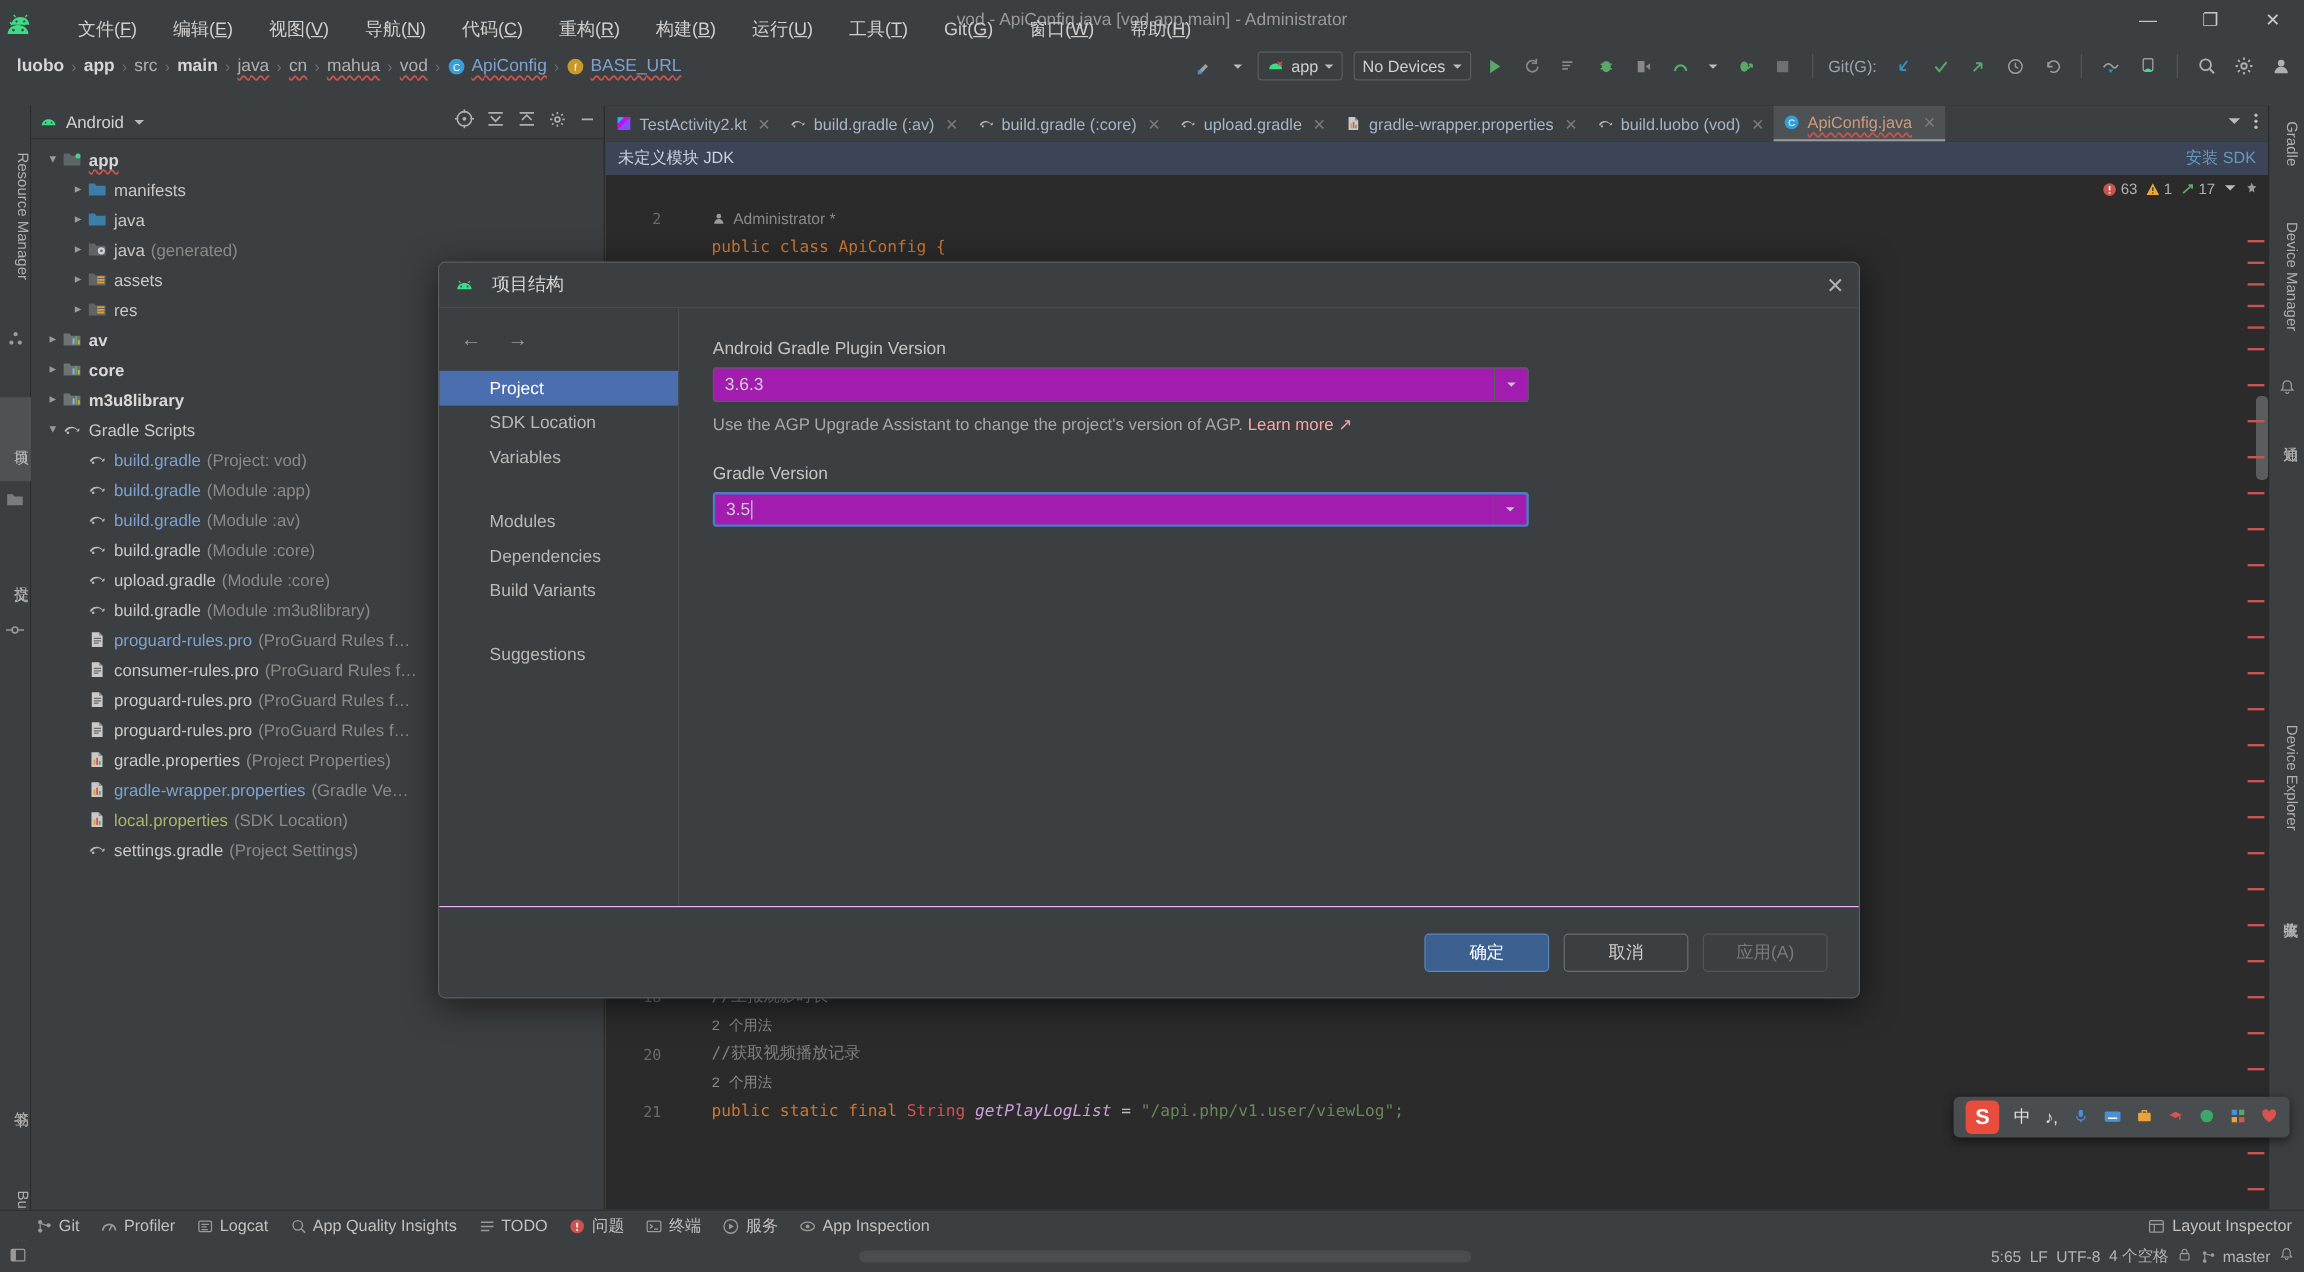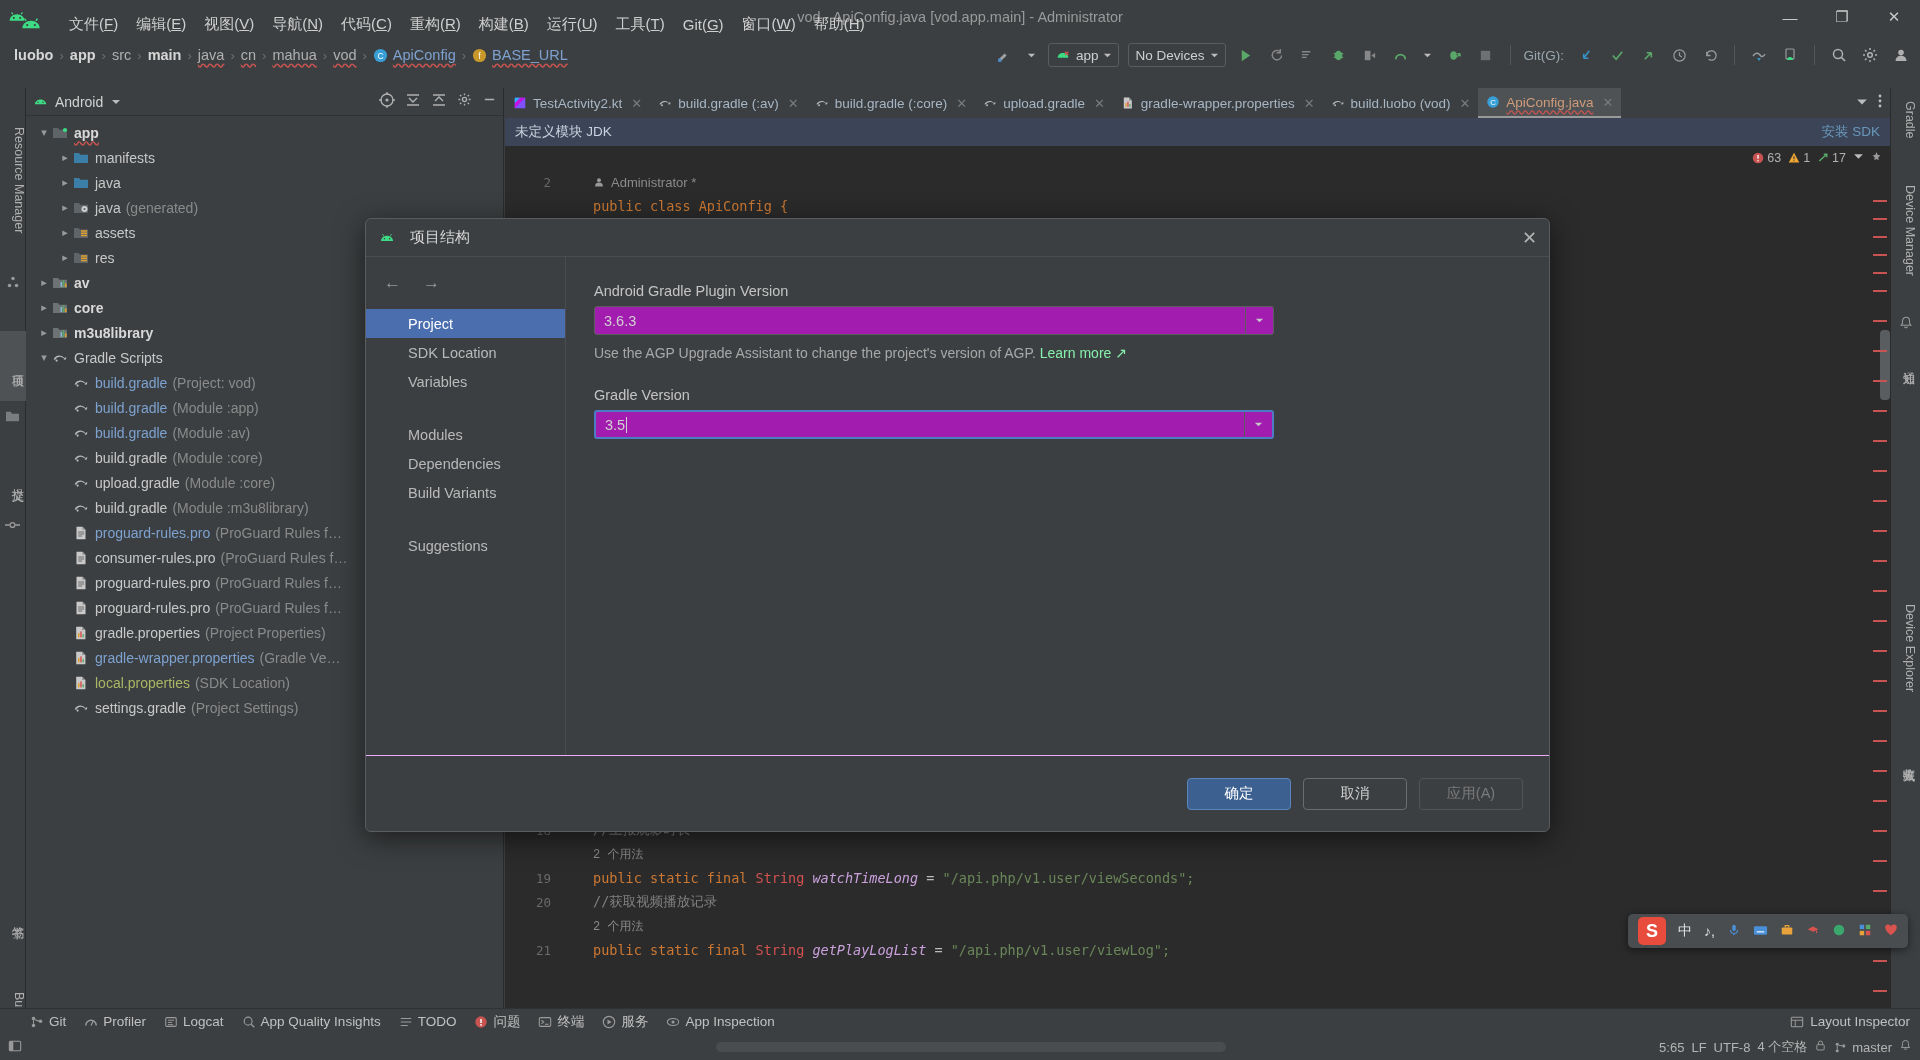--- a/index.html
+++ b/index.html
@@ -36,21 +36,21 @@
   }
   #winbtns { position: absolute; right: 0; top: 0; height: 34px; display: flex; }
   #winbtns div {
     width: 52px; height: 34px; display: flex; align-items: center; justify-content: center;
     color: #c8c8c8; font-size: 15px;
   }
 
   
   #menubar {
     position: absolute; top: 9px; left: 0; width: 1100px; height: 30px;
-    display: flex; align-items: center; gap: 0px; padding-left: 18px;
+    display: flex; align-items: center; gap: 12px; padding-left: 2px;
   }
   #menubar .logo { width: 26px; height: 26px; margin-right: 16px; }
   #menubar .mi {
     font-size: 15px; color: #cfcfcf; padding: 3px 9px; white-space: nowrap; cursor: default;
   }
   .mnem { text-decoration: underline; }
 
   
   #navbar {
     position: absolute; top: 38px; left: 0; width: 1920px; height: 34px;
@@ -196,21 +196,21 @@
     display: flex; align-items: center; padding-left: 9px; font-size: 14.5px; color: #d0d0d0;
     width: 680px; position: relative;
   }
   .f-combo.focus { border: 2px solid #4b7cc4; }
   .f-combo .arrow-btn {
     position: absolute; right: 0; top: 0; bottom: 0; width: 28px;
     border-left: 1px solid #5a5d5f; display: flex; align-items: center; justify-content: center;
     color: #c6c6c6; font-size: 10px;
   }
   .f-help { font-size: 14px; color: #a8a8a8; margin-top: 10px; }
-  .f-help .lnk { color: #86efac; cursor: pointer; }
+  .f-help .lnk { color: #fca5a5; cursor: pointer; }
   .caret { display: inline-block; width: 1px; height: 16px; background: #d0d0d0; margin-left: 1px; vertical-align: middle; }
   #dlg-foot {
     height: 76px; display: flex; align-items: center; justify-content: flex-end;
     gap: 12px; padding-right: 26px; border-top: 1px solid #f0abfc;
   }
   .dbtn {
     min-width: 104px; height: 32px; border-radius: 4px; font-size: 14.5px;
     display: flex; align-items: center; justify-content: center; cursor: pointer;
   }
   .dbtn.primary { background: #3c6190; border: 1px solid #5a86bd; color: #ffffff; }
@@ -871,24 +871,20 @@
             <div class="ctext"><span class="kw">public class ApiConfig {</span></div>
           </div>
           <div style="height: 600px;"></div>
           <div class="cline">
             <div class="gutter">18</div>
             <div class="ctext"><span class="cmt">//上报观影时长</span></div>
           </div>
           <div class="cline">
             <div class="gutter"></div>
             <div class="ctext"><span class="hint">2 个用法</span></div>
-          </div>
-          <div class="cline">
-            <div class="gutter">19</div>
-            <div class="ctext"><span class="kw">public static final </span><span class="ty">String </span><span class="fld">watchTimeLong</span><span class="pl"> = </span><span class="str">"/api.php/v1.user/viewSeconds";</span></div>
           </div>
           <div class="cline">
             <div class="gutter">20</div>
             <div class="ctext"><span class="cmt">//获取视频播放记录</span></div>
           </div>
           <div class="cline">
             <div class="gutter"></div>
             <div class="ctext"><span class="hint">2 个用法</span></div>
           </div>
           <div class="cline">

